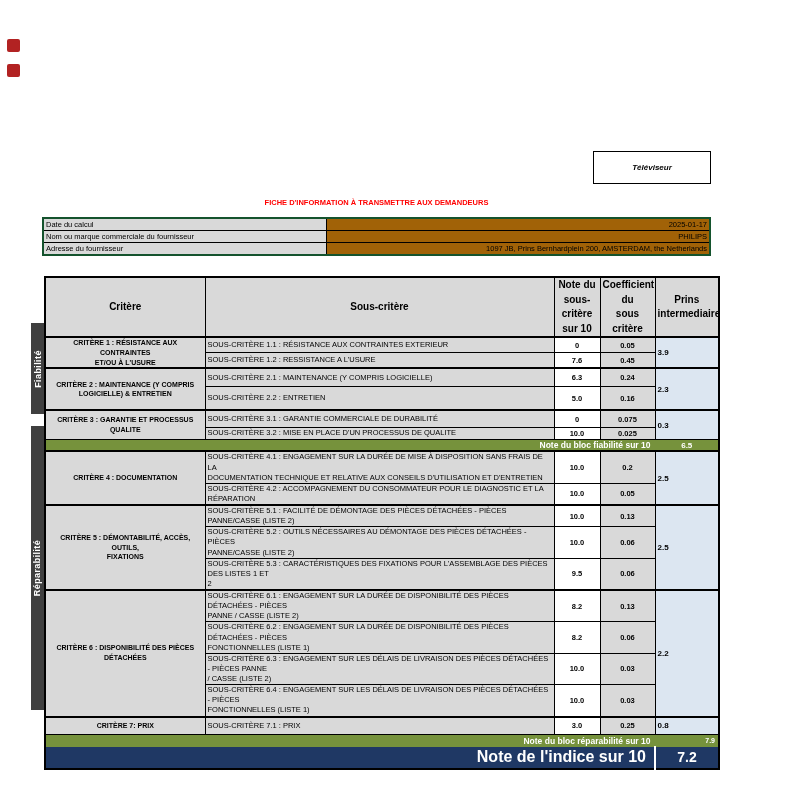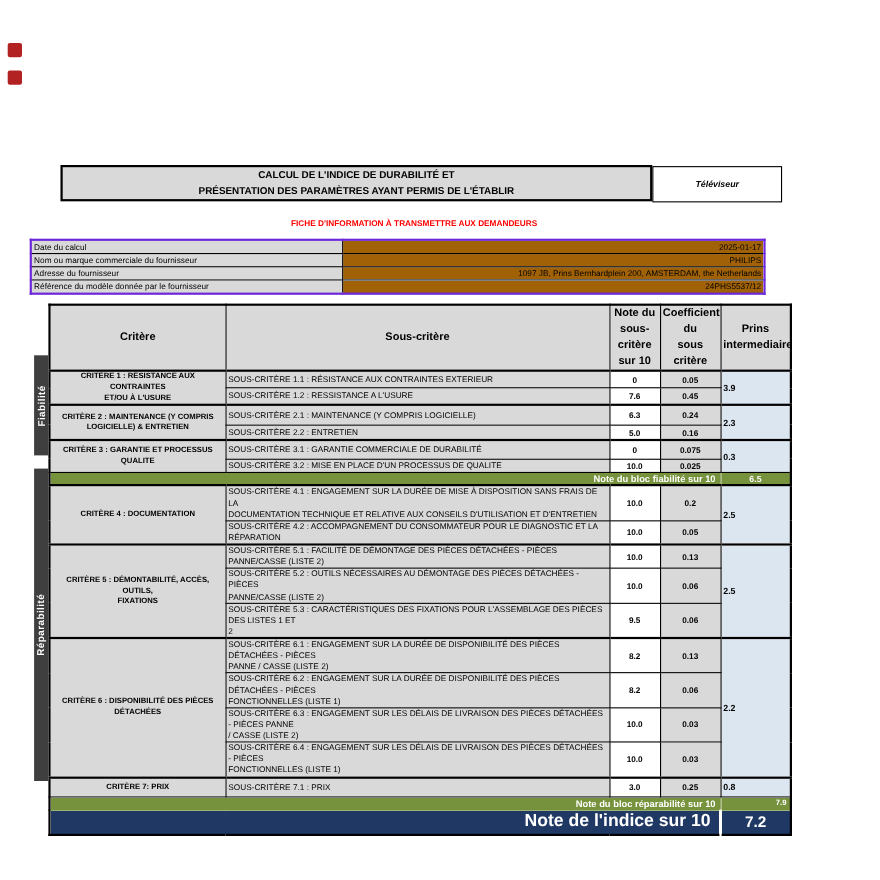--- a/index.html
+++ b/index.html
@@ -13,22 +13,22 @@
   .title-box{position:absolute;left:55px;top:150px;width:534px;height:29px;border:2px solid #000;
     background:#d9d9d9;display:flex;align-items:center;justify-content:center;text-align:center;
     font-weight:bold;font-size:9px;line-height:1.55;white-space:pre-line;}
   .tv-box{position:absolute;left:593px;top:151px;width:116px;height:31px;border:1px solid #000;
     background:#fff;display:flex;align-items:center;justify-content:center;
     font-weight:bold;font-style:italic;font-size:8px;}
   .notice{position:absolute;left:42px;top:198px;width:669px;text-align:center;
     font-weight:bold;font-size:7.5px;}
 
   
-  .info-table{position:absolute;left:27px;top:217px;width:669px;border-collapse:collapse;
-    table-layout:fixed;font-size:7.5px;border:2px solid #6d28d9;}
+  .info-table{position:absolute;left:42px;top:217px;width:669px;border-collapse:collapse;
+    table-layout:fixed;font-size:7.5px;border:2px solid #14532d;}
   .info-table td{border:1px solid #000;height:11px;padding:0 2px;overflow:hidden;white-space:nowrap;}
   .info-table td.ilabel{width:278px;background:#d9d9d9;text-align:left;}
   .info-table td.ivalue{background:#a16207;text-align:right;padding-left:16px;}
 
   
   .main-wrap{position:absolute;left:31px;top:276px;width:687px;}
   .side-bar{position:absolute;left:0;width:13px;background:#3f3f3f;
     display:flex;align-items:center;justify-content:center;overflow:visible;}
   .side-bar span{transform:rotate(-90deg);white-space:nowrap;color:#fff;font-weight:bold;
     font-size:9px;letter-spacing:.4px;}
@@ -60,42 +60,36 @@
   tr.final-row td.fvalue{text-align:center;font-weight:bold;font-size:14px;border-left:2px solid #fff;}
 </style>
 </head>
 <body>
 
 <div class="sheet">
 
   <div class="red-marker" id="marker1" style="left: 7px; top: 39px; background: rgb(178, 34, 34);"></div>
   <div class="red-marker" id="marker2" style="left: 7px; top: 64px; background: rgb(178, 34, 34);"></div>
 
-  <div class="title-box">CALCUL DE L'INDICE DE DURABILITÉ ET
-PRÉSENTATION DES PARAMÈTRES AYANT PERMIS DE L'ÉTABLIR</div>
   <div class="tv-box">Téléviseur</div>
   <div class="notice" id="notice" style="color: rgb(255, 0, 0);">FICHE D'INFORMATION À TRANSMETTRE AUX DEMANDEURS</div>
 
   <table class="info-table">
     <tbody id="info-body">
         <tr>
           <td class="ilabel">Date du calcul</td>
           <td class="ivalue">2025-01-17</td>
         </tr>
         <tr>
           <td class="ilabel">Nom ou marque commerciale du fournisseur</td>
           <td class="ivalue">PHILIPS</td>
         </tr>
         <tr>
           <td class="ilabel">Adresse du fournisseur</td>
           <td class="ivalue">1097 JB, Prins Bernhardplein 200, AMSTERDAM, the Netherlands</td>
-        </tr>
-        <tr>
-          <td class="ilabel">Référence du modèle donnée par le fournisseur</td>
-          <td class="ivalue">24PHS5537/12</td>
         </tr>
       </tbody>
   </table>
 
   <div class="main-wrap" id="main-wrap">
     <div class="side-bar" id="bar-fiab" style="top: 47px; height: 91.3906px; background: rgb(63, 63, 63);">
       <span>Fiabilité</span>
     </div>
     <div class="side-bar" id="bar-rep" style="top: 150.391px; height: 283.125px; background: rgb(63, 63, 63);">
       <span>Réparabilité</span>
@@ -136,21 +130,21 @@
             <td class="coef">0.45</td>
           </tr>
           <tr class="group-start" style="height: 18px;">
             <td class="critere" rowspan="2">CRITÈRE 2 : MAINTENANCE (Y COMPRIS
 LOGICIELLE) &amp; ENTRETIEN</td>
             <td class="sous">SOUS-CRITÈRE 2.1 : MAINTENANCE (Y COMPRIS LOGICIELLE)</td>
             <td class="note">6.3</td>
             <td class="coef">0.24</td>
             <td class="calc" rowspan="2">2.3</td>
           </tr>
-          <tr style="height: 14px;">
+          <tr style="height: 24px;">
             <td class="sous">SOUS-CRITÈRE 2.2 : ENTRETIEN</td>
             <td class="note">5.0</td>
             <td class="coef">0.16</td>
           </tr>
           <tr class="group-start" style="height: 17px;">
             <td class="critere" rowspan="2">CRITÈRE 3 : GARANTIE ET PROCESSUS
 QUALITE</td>
             <td class="sous">SOUS-CRITÈRE 3.1 : GARANTIE COMMERCIALE DE DURABILITÉ</td>
             <td class="note">0</td>
             <td class="coef">0.075</td>

